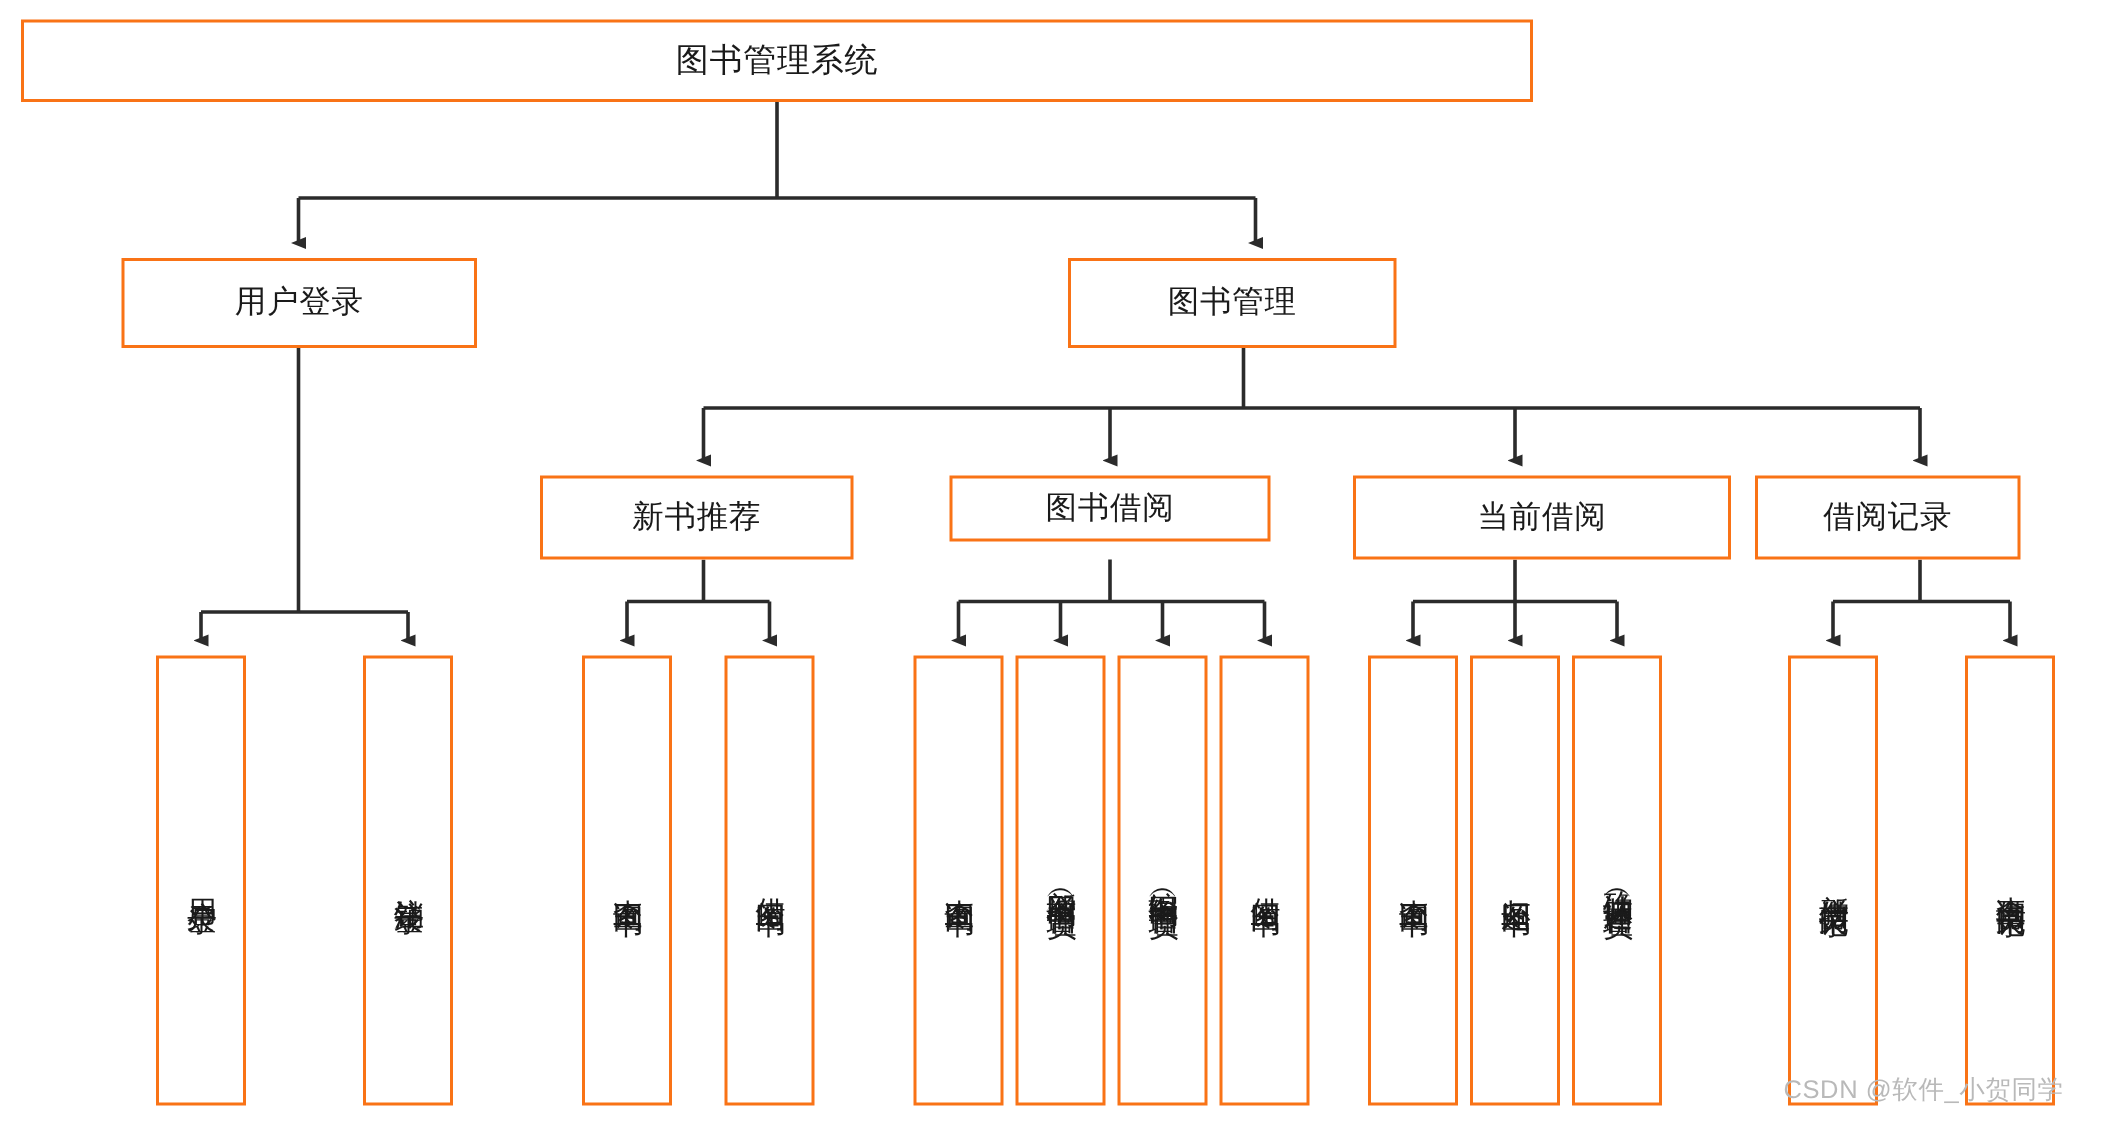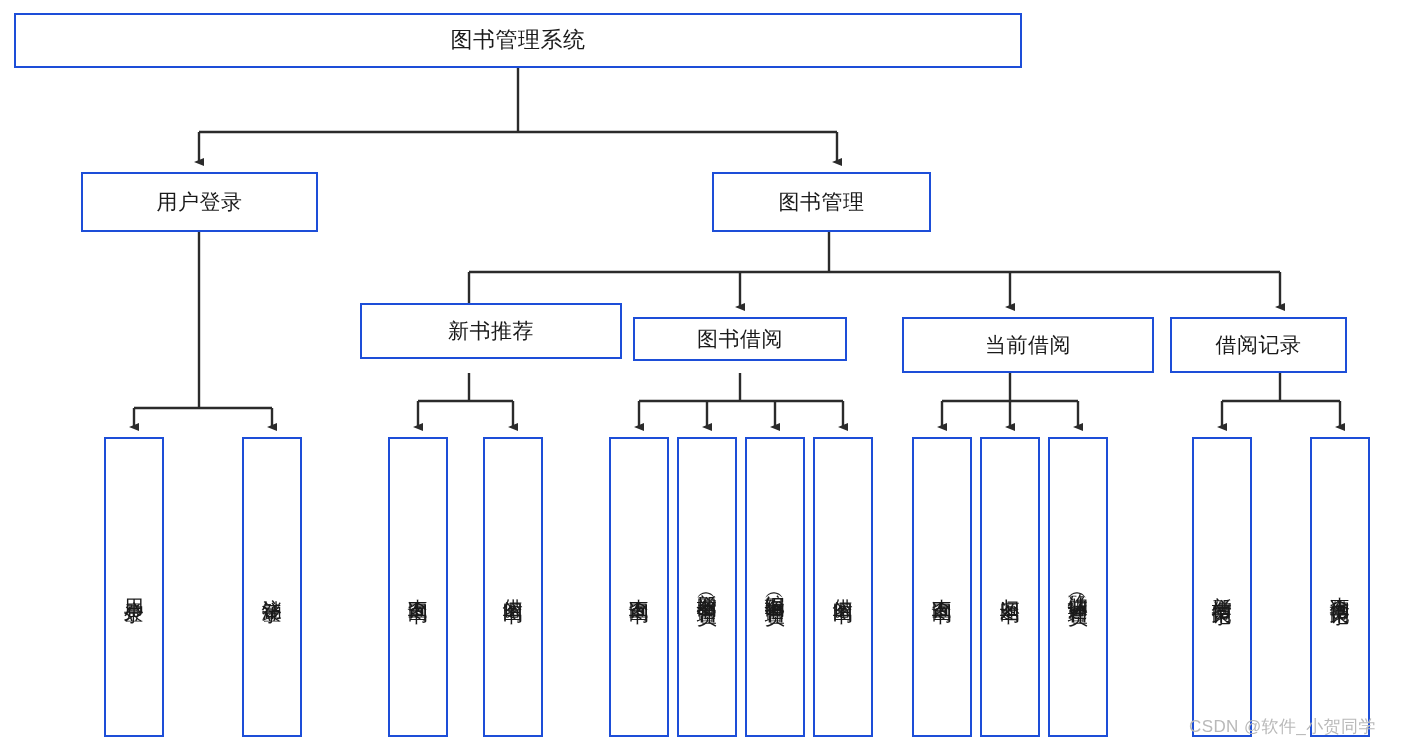--- a/index.html
+++ b/index.html
@@ -20,21 +20,21 @@
     left: 0;
     top: 0;
     width: 1405px;
     height: 747px;
     pointer-events: none;
   }
   .node {
     position: absolute;
     box-sizing: border-box;
     background: #ffffff;
-    border: 2px solid #1d4ed8;
+    border: 2px solid #f97316;
     display: flex;
     align-items: center;
     justify-content: center;
     color: #1a1a1a;
   }
   .node .label {
     text-align: center;
     line-height: 1.12;
     letter-spacing: 0.5px;
   }
@@ -117,21 +117,21 @@
     <span class="label">图书管理系统</span>
   </div>
 
   <div class="node horiz" style="left:81px; top:172px; width:237px; height:60px;">
     <span class="label">用户登录</span>
   </div>
   <div class="node horiz" style="left:712px; top:172px; width:219px; height:60px;">
     <span class="label">图书管理</span>
   </div>
 
-  <div class="node horiz" style="left:360px; top:303px; width:262px; height:56px;">
+  <div class="node horiz" style="left:360px; top:317px; width:209px; height:56px;">
     <span class="label">新书推荐</span>
   </div>
   <div class="node horiz" style="left:633px; top:317px; width:214px; height:44px;">
     <span class="label">图书借阅</span>
   </div>
   <div class="node horiz" style="left:902px; top:317px; width:252px; height:56px;justify-content:center;">
     <span class="label">当前借阅</span>
   </div>
   <div class="node horiz" style="left:1170px; top:317px; width:177px; height:56px;">
     <span class="label">借阅记录</span>

